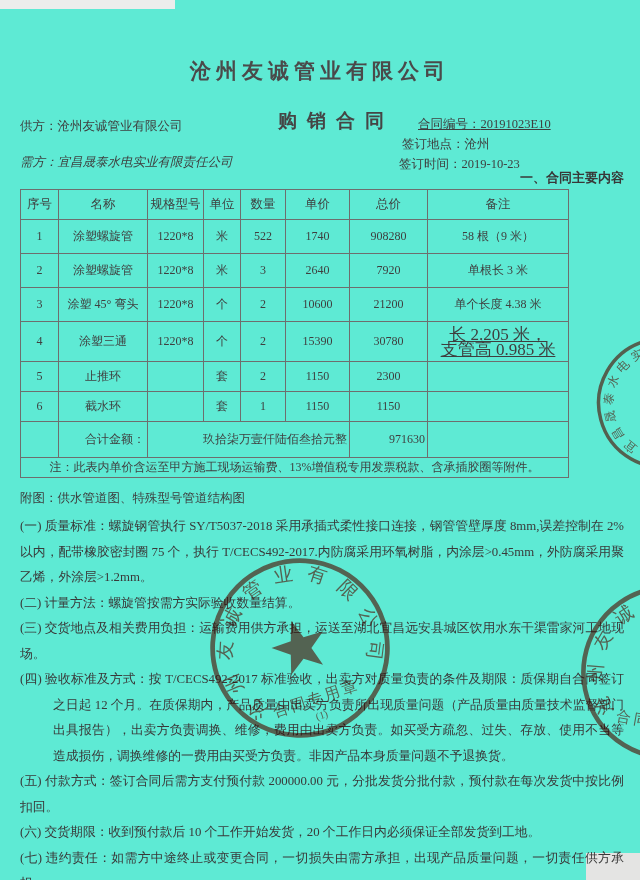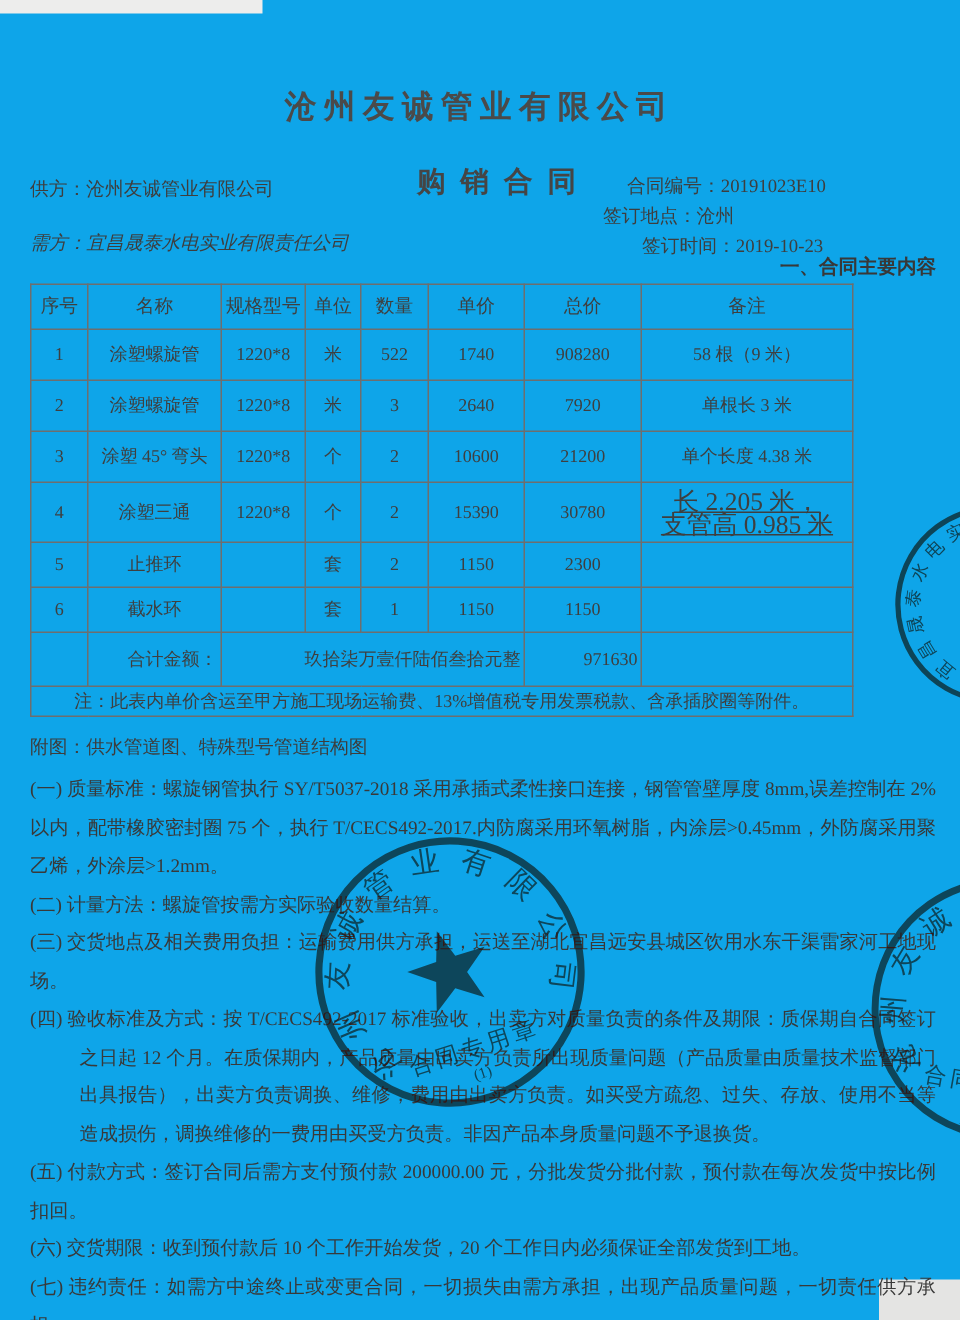--- a/index.html
+++ b/index.html
@@ -1,41 +1,41 @@
 <!DOCTYPE html>
 <html><head>
 <meta charset="utf-8">
 <style>
   html,body { margin:0; padding:0; background:#ffffff; }
   .page {
     position:relative; width:640px; height:880px; overflow:hidden;
-    background:#0ea5e9;
+    background:#5eead4;
     font-family:"Liberation Serif","DejaVu Serif",serif;
     color:#3e3e3e;
   }
   .artifact { position:absolute; }
   .art-top { left:0; top:0; width:175px; height:9px; background:#ededec; }
   .art-bottom { left:586px; top:853px; width:54px; height:27px; background:#e4e4e3; }
 
   .company-title {
     position:absolute; top:57px; left:0; width:100%;
     text-align:center; font-size:21px; font-weight:600;
     letter-spacing:5px; color:#4a4a4a; margin:0;
   }
   .doc-title {
     position:absolute; top:92px; left:0; width:100%;
     text-align:center; font-size:19px; font-weight:600;
     letter-spacing:10px; color:#454545; margin:16px;
   }
   .meta-line { position:absolute; font-size:12.5px; color:#3e3e3e; white-space:nowrap; }
   .supplier-line { left:20px; top:118px; }
   .buyer-line { left:20px; top:154px;font-style:italic; }
-  .contract-no-line { left:418px; top:116px; }
+  .contract-no-line { left:418px; top:116px;text-decoration:underline; }
   .sign-place-line { left:402px; top:136px; }
-  .sign-date-line { left:428px; top:156px; }
+  .sign-date-line { left:399px; top:156px; }
 
   .content { position:absolute; left:20px; top:170px; right:16px; }
   .sec1-heading, .sec2-heading { font-size:13px; font-weight:700; color:#383838; line-height:16px; margin:0;text-align:right; }
 
   table.items { border-collapse:collapse; width:548px; margin-top:3px; table-layout:fixed; }
   table.items td, table.items th {
     border:1px solid #6e6e6e; font-size:12px; font-weight:normal;
     text-align:center; vertical-align:middle; color:#3f3f3f; padding:1px 2px;
     overflow:hidden;
   }

